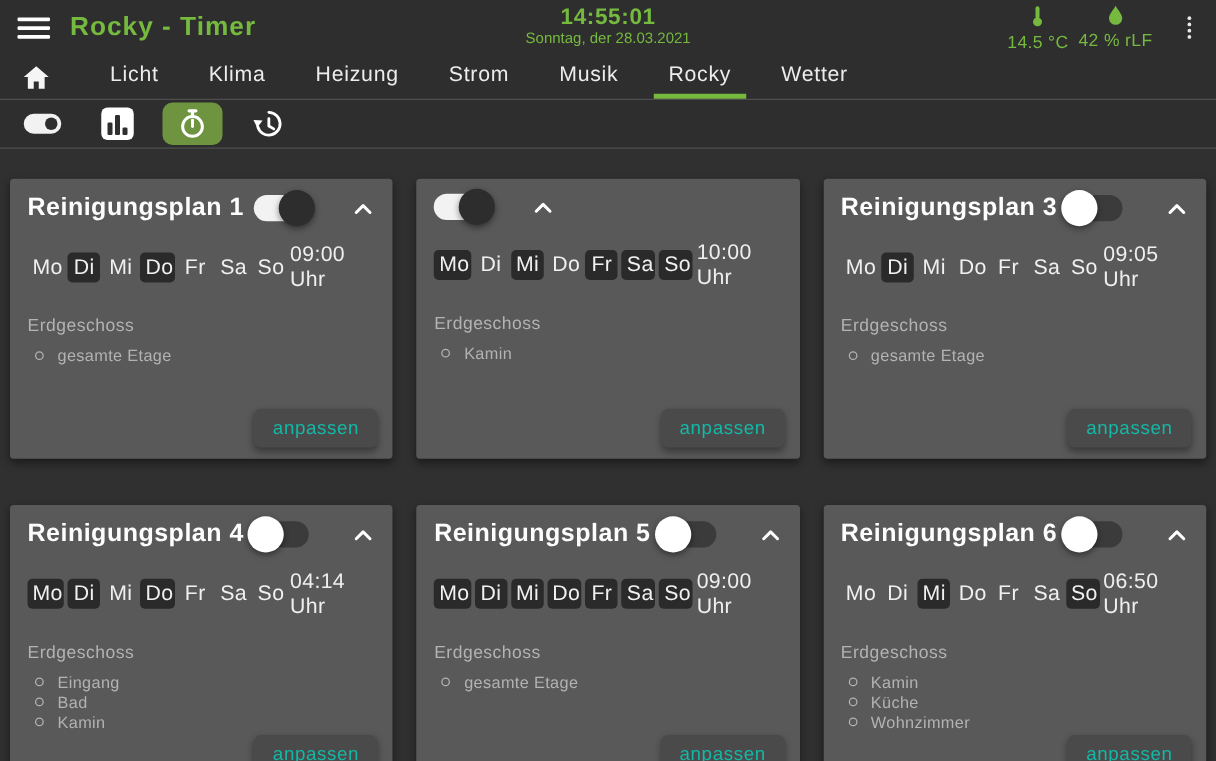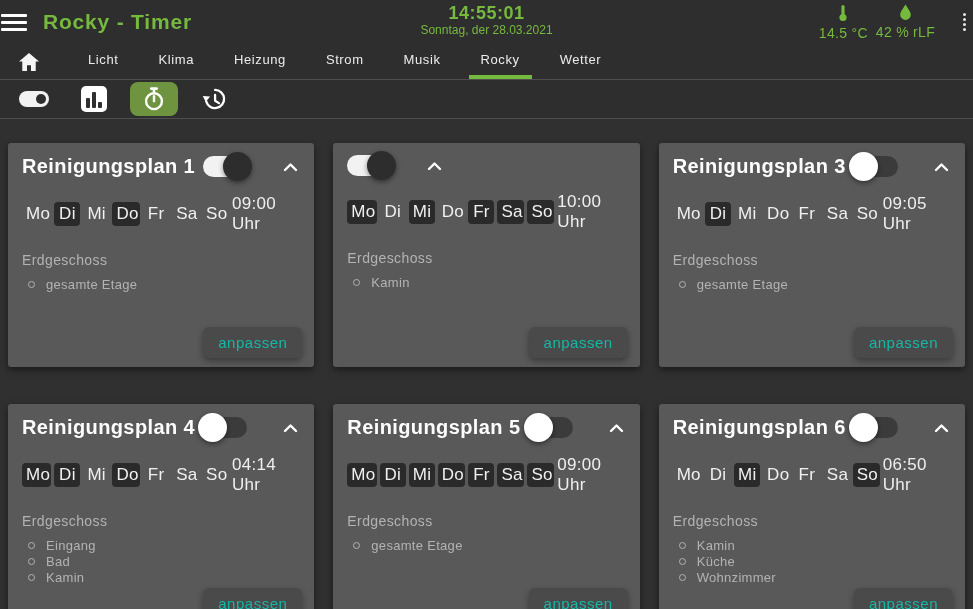--- a/index.html
+++ b/index.html
@@ -19,21 +19,21 @@
     background:var(--bg);
     font-family:"Liberation Sans","DejaVu Sans",sans-serif;
     color:var(--txt);
     -webkit-font-smoothing:antialiased;
   }
   button{background:none;border:none;font:inherit;color:inherit;cursor:pointer;}
 
   
   .header{
     height:44px;display:flex;align-items:center;position:relative;
-    padding:0 1px;background:#2e2e2e;
+    padding:0 14px;background:#2e2e2e;
   }
   .hamburger{width:26px;display:flex;flex-direction:column;gap:4px;padding:2px 0;}
   .hamburger span{display:block;height:3px;background:#fff;border-radius:1px;}
   .app-title{
     color:var(--accent);font-size:21px;font-weight:600;letter-spacing:.8px;margin-left:16px;
   }
   .clock{
     position:absolute;left:50%;transform:translateX(-50%);top:3px;
     text-align:center;color:var(--accent);line-height:1.15;
   }
@@ -44,21 +44,21 @@
   .dots-menu{display:flex;flex-direction:column;gap:2px;margin-left:14px;padding:3px 6px;}
   .dots-menu i{width:3px;height:3px;border-radius:50%;background:#e8e8e8;display:block;}
 
   
   .nav{
     height:36px;display:flex;align-items:stretch;gap:4px;
     padding:0 12px;background:#2e2e2e;border-bottom:1px solid var(--line);
   }
   .home-btn{display:flex;align-items:center;padding:0 6px;margin-right:26px;}
   .tab{
-    font-size:13px;letter-spacing:.6px;color:#ececec;padding:0 12px;
+    font-size:17px;letter-spacing:.6px;color:#ececec;padding:0 12px;
     display:flex;align-items:center;border-bottom:4px solid transparent;
   }
   .tab.active{border-bottom-color:var(--accent);}
 
   
   .toolbar{
     height:39px;display:flex;align-items:center;gap:12px;
     padding:0 10px;background:#2e2e2e;border-bottom:1px solid var(--line);
   }
   .tool-btn{width:48px;height:34px;display:flex;align-items:center;justify-content:center;border-radius:8px;}

